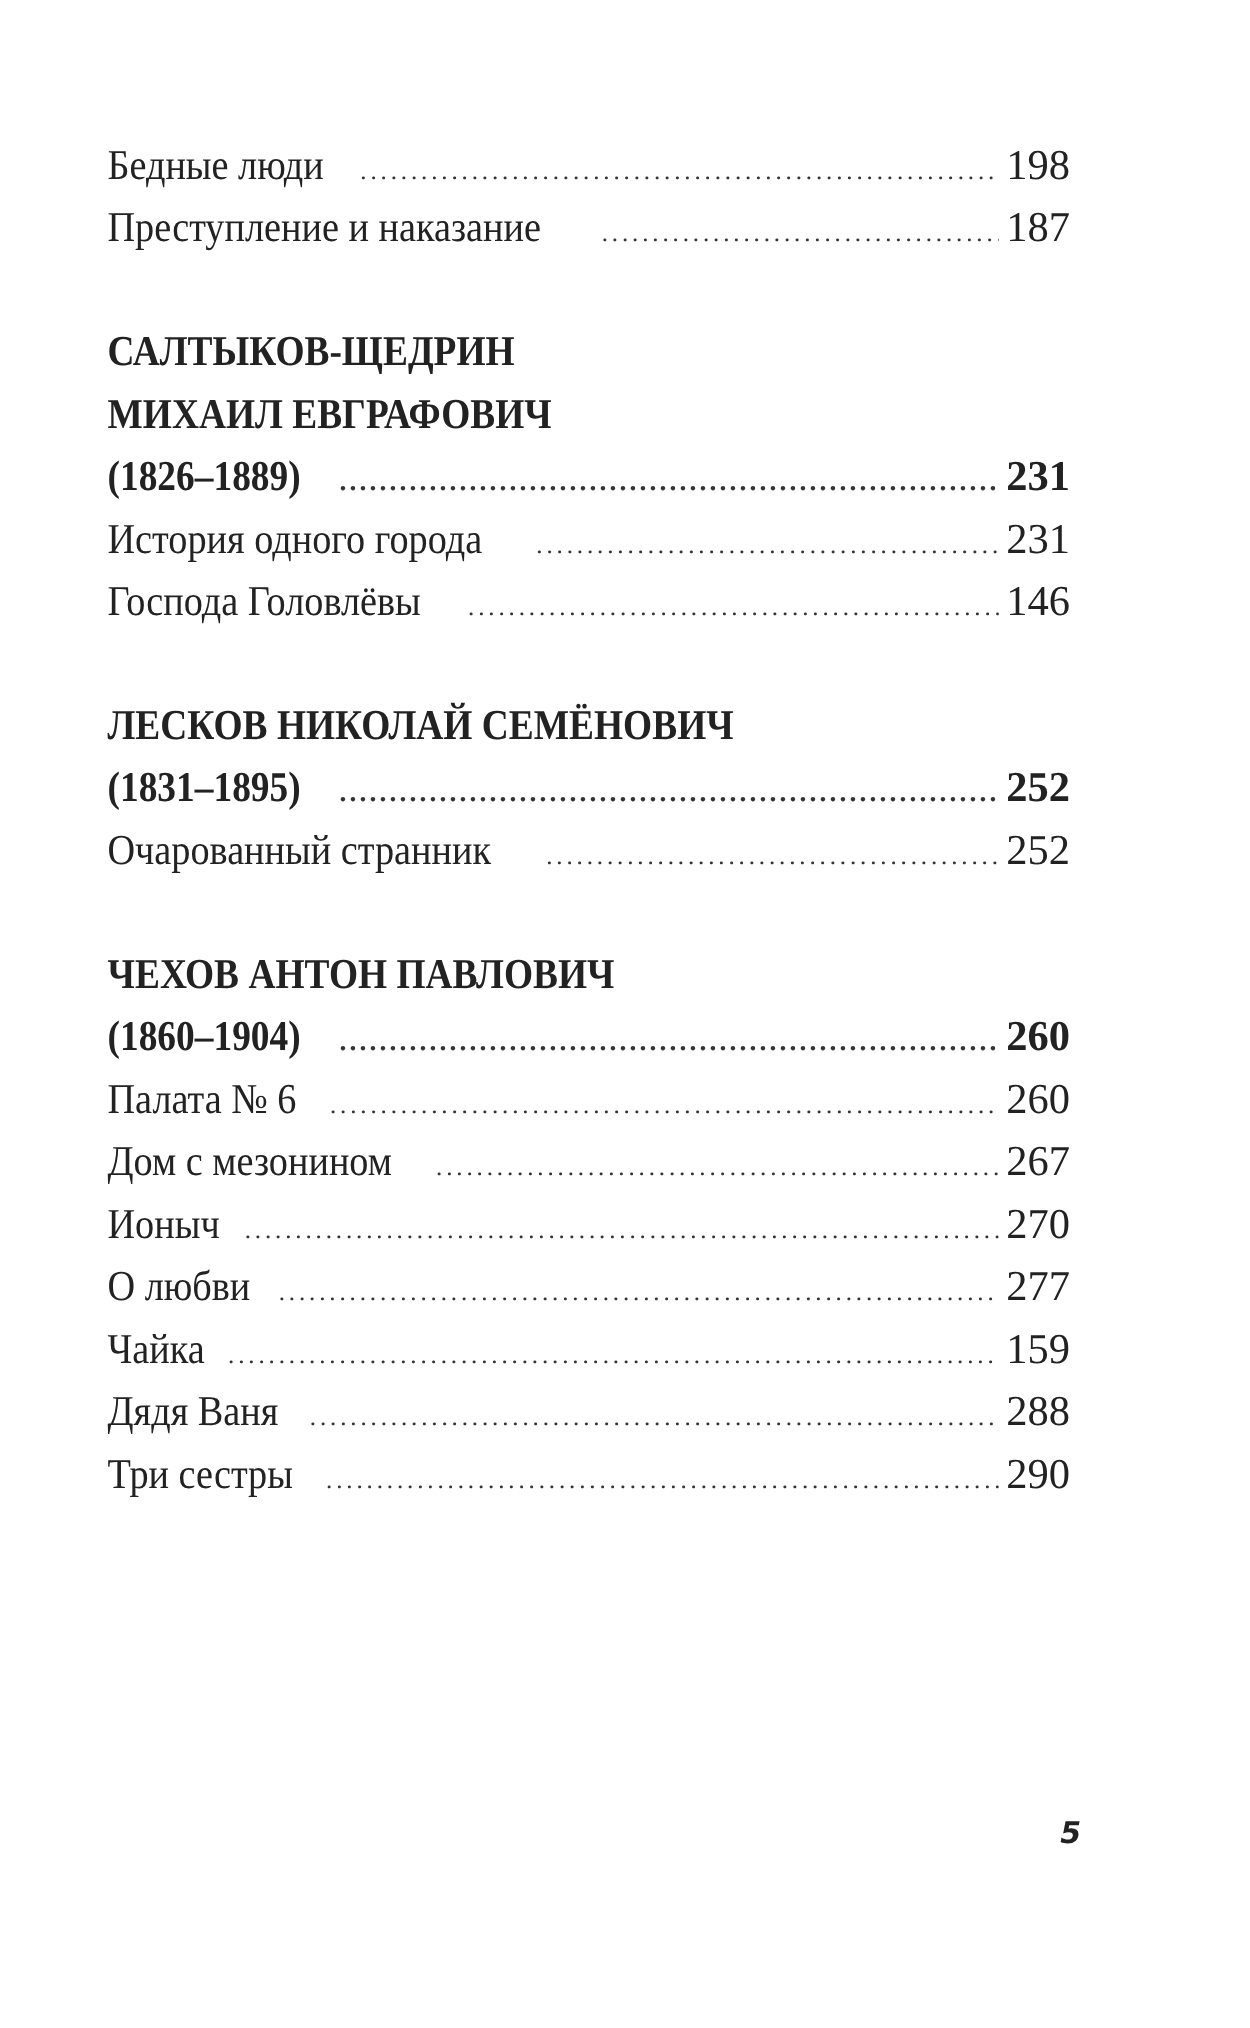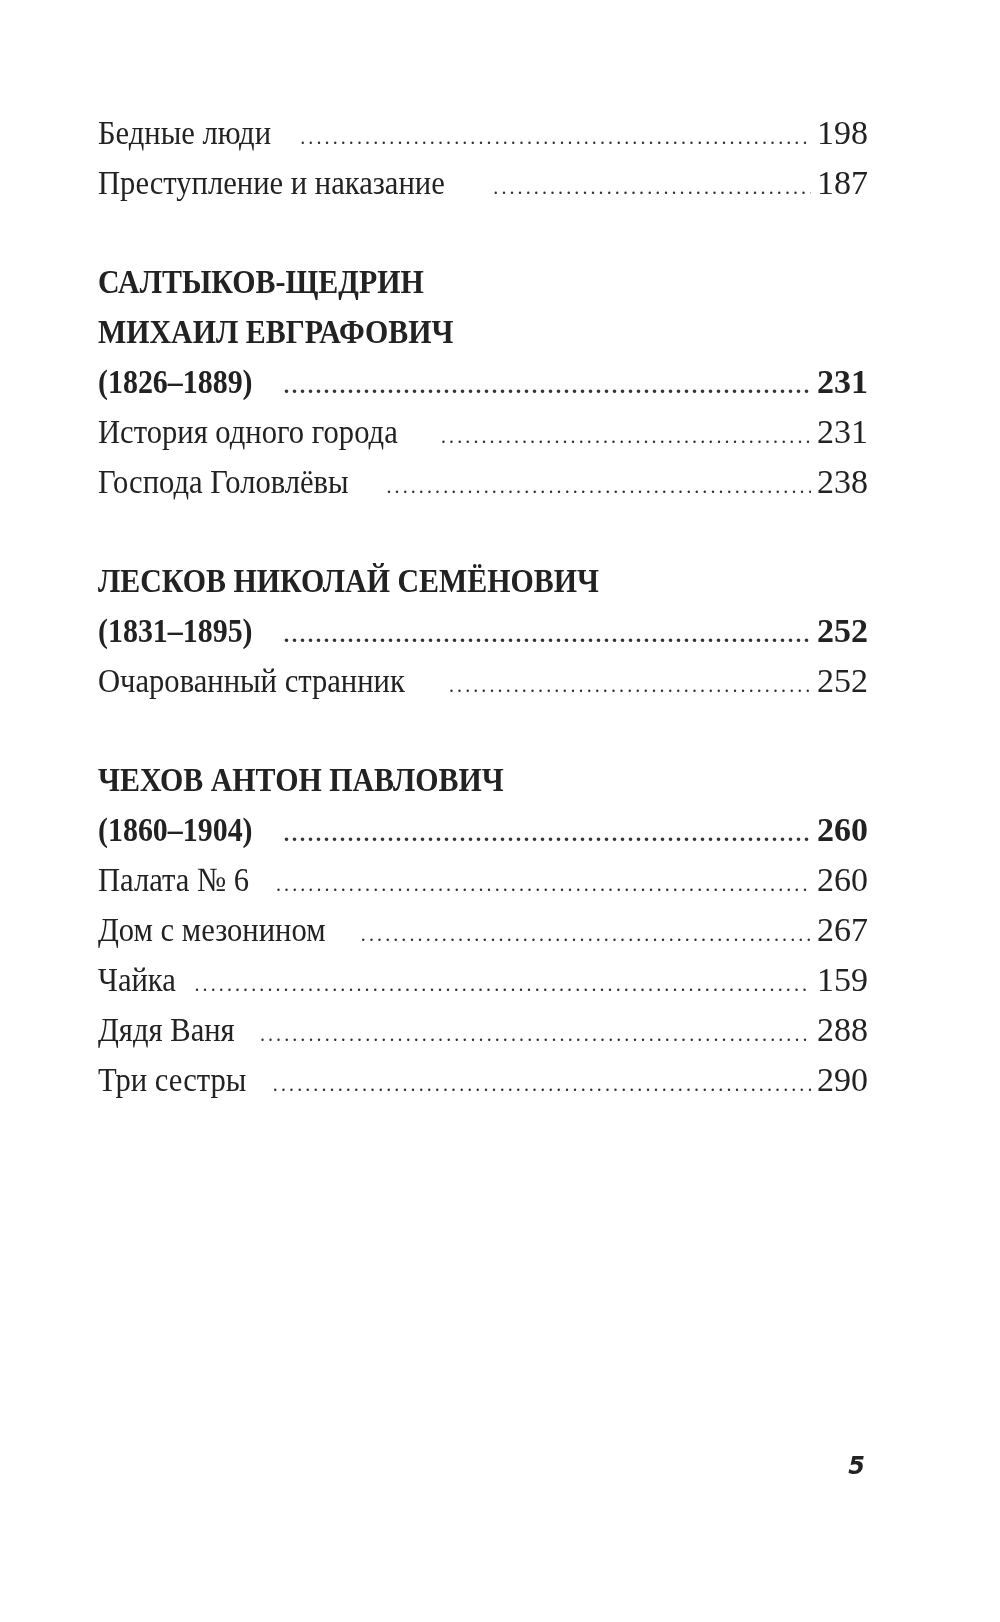--- a/index.html
+++ b/index.html
@@ -10,21 +10,21 @@
     body {
       width: 1000px;
       height: 1622px;
       position: relative;
       overflow: hidden;
       font-family: "Liberation Serif", "DejaVu Serif", serif;
       color: #222222;
     }
     .page {
       position: absolute;
-      left: 98px;
+      left: 86px;
       top: 108px;
       width: 770px;
     }
     .toc-row {
       display: flex;
       align-items: baseline;
       height: 50px;
       line-height: 50px;
       font-size: 34px;
       white-space: nowrap;
@@ -111,21 +111,21 @@
       <span class="page-num">231</span>
     </div>
     <div class="toc-row">
       <span class="title">История одного города</span>
       <span class="dots"></span>
       <span class="page-num">231</span>
     </div>
     <div class="toc-row">
       <span class="title">Господа Головлёвы</span>
       <span class="dots"></span>
-      <span class="page-num">238</span>
+      <span class="page-num">146</span>
     </div>
   </div>
 
   <div class="gap"></div>
 
   <div>
     <div class="author-head">ЛЕСКОВ НИКОЛАЙ СЕМЁНОВИЧ</div>
     <div class="toc-row bold">
       <span class="title">(1831–1895)</span>
       <span class="dots"></span>
@@ -151,20 +151,30 @@
       <span class="title">Палата № 6</span>
       <span class="dots"></span>
       <span class="page-num">260</span>
     </div>
     <div class="toc-row">
       <span class="title">Дом с мезонином</span>
       <span class="dots"></span>
       <span class="page-num">267</span>
     </div>
     <div class="toc-row">
+      <span class="title">Ионыч</span>
+      <span class="dots"></span>
+      <span class="page-num">270</span>
+    </div>
+    <div class="toc-row">
+      <span class="title">О любви</span>
+      <span class="dots"></span>
+      <span class="page-num">277</span>
+    </div>
+    <div class="toc-row">
       <span class="title">Чайка</span>
       <span class="dots"></span>
       <span class="page-num">159</span>
     </div>
     <div class="toc-row">
       <span class="title">Дядя Ваня</span>
       <span class="dots"></span>
       <span class="page-num">288</span>
     </div>
     <div class="toc-row">

